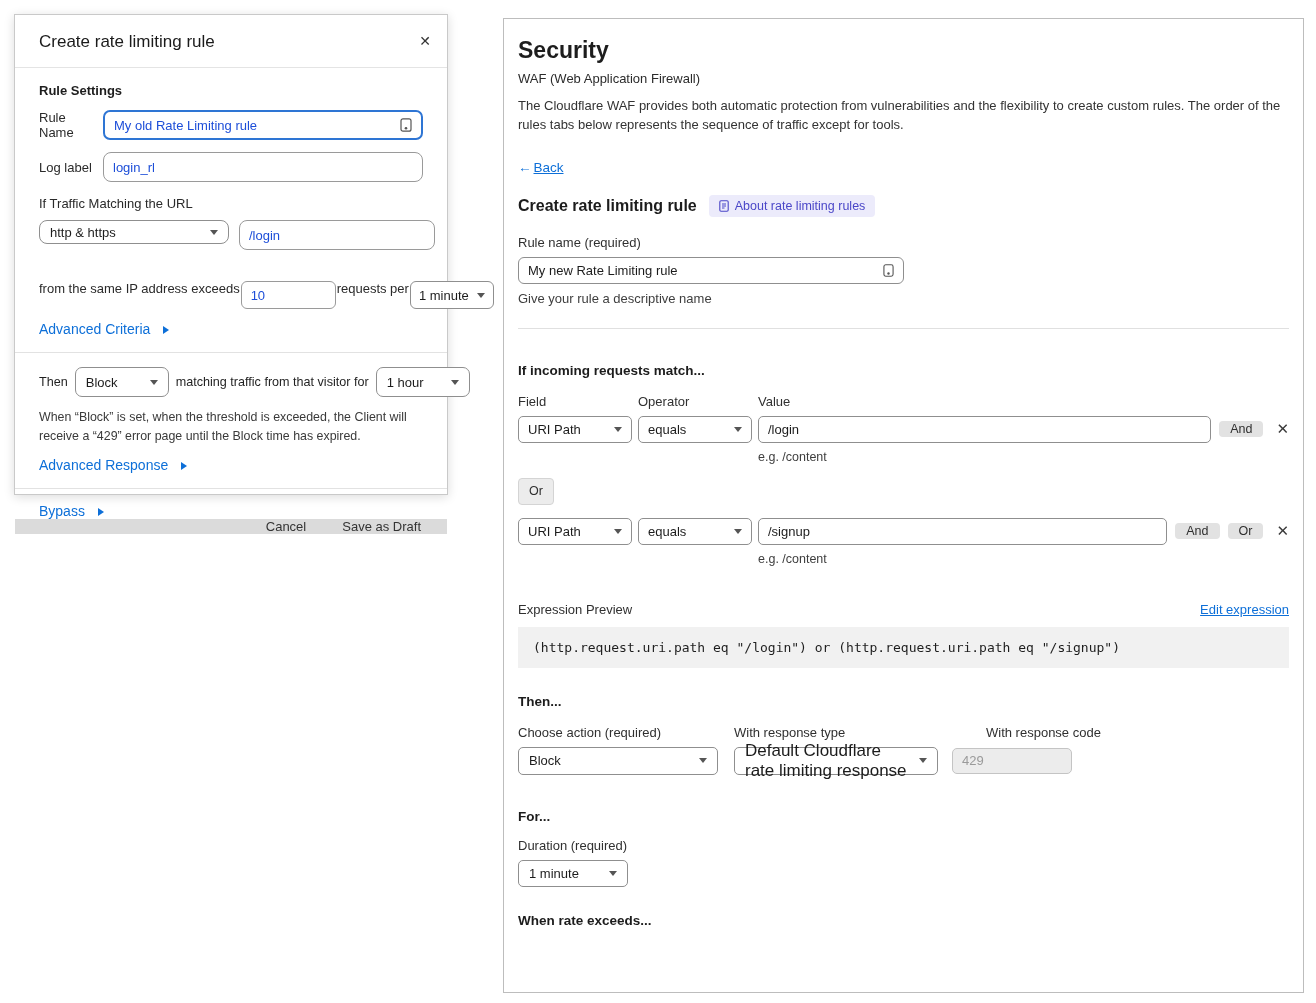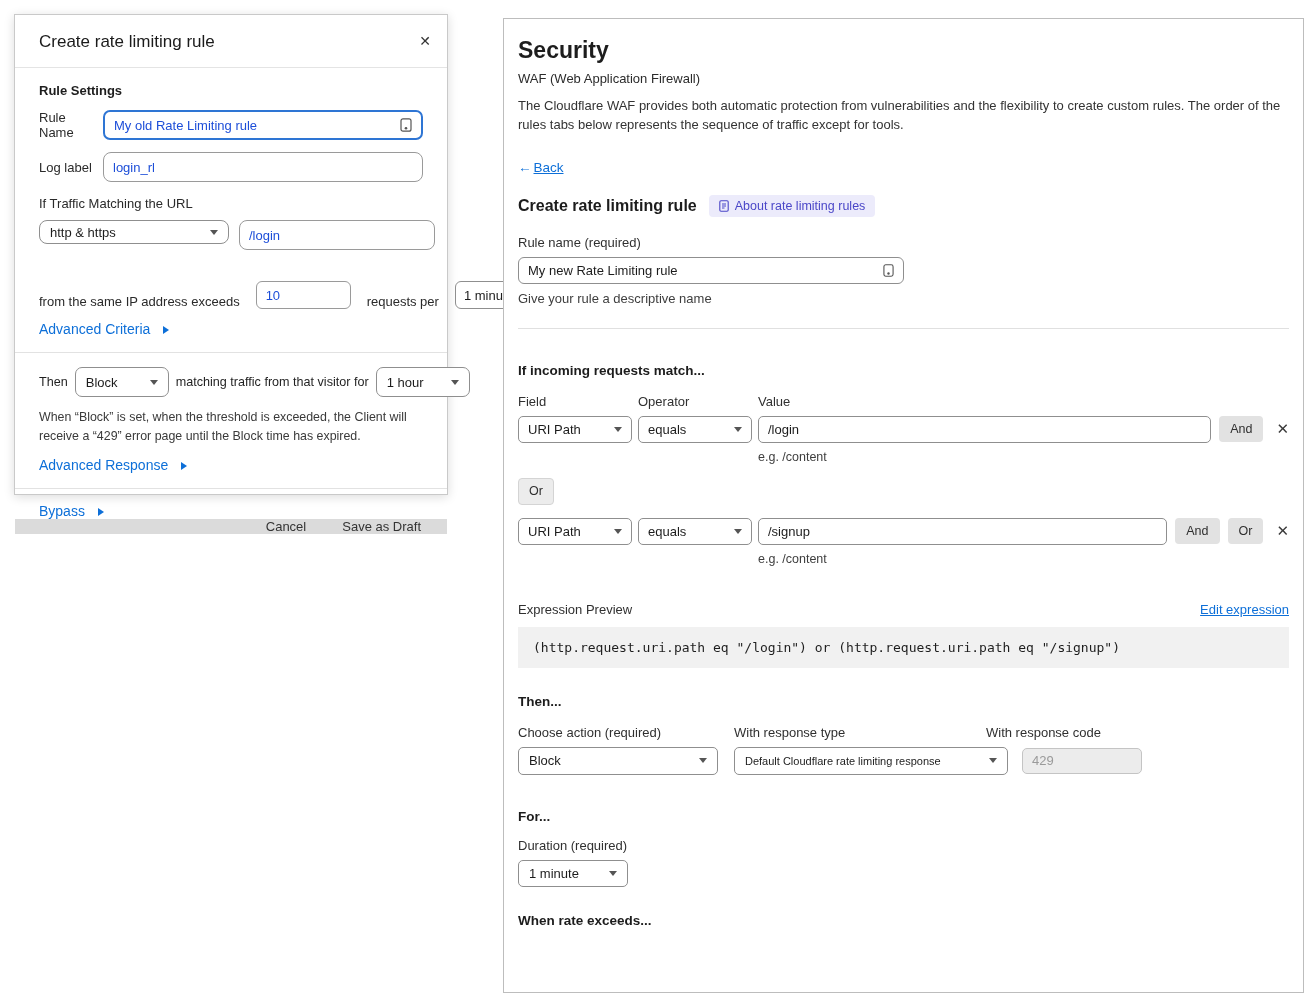--- a/index.html
+++ b/index.html
@@ -36,21 +36,21 @@
   .focus{border:2px solid #2e75d4;border-radius:7px;}
   .autofill{flex:none;margin-left:6px;}
   .dheading{font-size:13px;color:#2a2a2a;margin:14px 0 9px;}
   .sel{display:flex;align-items:center;justify-content:space-between;
     border:1px solid #8f8f8f;border-radius:8px;height:24px;padding:0 10px;
     font-size:13px;background:#fff;color:#1c1c1c;cursor:pointer;}
   .caret{width:0;height:0;border-left:4px solid transparent;border-right:4px solid transparent;
     border-top:5px solid #555;margin-left:8px;flex:none;}
   .schemerow{display:flex;gap:10px;margin-bottom:13px;}
   .sel-scheme{width:190px;flex:none;}
-  .threshrow{display:flex;align-items:flex-end;gap:16px;font-size:13px;color:#2a2a2a;
+  .threshrow{display:flex;align-items:flex-start;gap:1px;font-size:13px;color:#2a2a2a;
     margin-bottom:12px;white-space:nowrap;margin-top:31px;}
   .ibox.small{height:28px;border-radius:6px;width:95px;}
   .sel.small{height:28px;border-radius:6px;width:88px;padding:0 8px;}
   .linkrow{display:flex;align-items:center;gap:13px;font-size:14px;color:var(--link);
     cursor:pointer;margin:4px 0 0;}
   .tri{width:0;height:0;border-top:4.5px solid transparent;border-bottom:4.5px solid transparent;
     border-left:6px solid var(--link);margin-top:1px;}
   .ddiv{border:none;border-top:1px solid #e2e2e2;margin:15px -24px 14px;}
   .thenrow{display:flex;align-items:center;gap:7px;font-size:12.6px;color:#1f1f1f;white-space:nowrap;}
   .sel.then{height:30px;width:94px;border-radius:7px;flex:none;}
@@ -85,37 +85,37 @@
   .helper{font-size:13px;color:#3e3e3e;margin-top:7px;}
   .pdiv{border:none;border-top:1px solid #e0e0e0;margin:22px 0 0;}
   .sec{font-size:13.5px;font-weight:bold;color:#1c1c1c;margin:0;}
   .collabels{display:flex;font-size:13px;color:#303030;margin:16px 0 7px;}
   .collabels .c1{width:120px;}
   .collabels .c2{width:120px;}
   .crow{display:flex;align-items:center;}
   .sel.cond{height:27px;width:114px;border-radius:5px;margin-right:6px;flex:none;padding:0 9px;}
   .pibox.val1{width:455px;border-radius:5px;margin-right:0;}
   .pibox.val2{width:415px;border-radius:5px;}
-  .gbtn{background:#e2e2e2;border:none;border-radius:4px;height:26px;padding:0 11px;
+  .gbtn{background:#e2e2e2;border:none;border-radius:4px;height:16px;padding:0 11px;
     font:12.5px "Liberation Sans",sans-serif;color:#2f2f2f;cursor:pointer;margin-left:8px;}
   .xicon{margin-left:13px;font-size:15px;color:#3a3a3a;cursor:pointer;font-weight:300;}
   .hint{font-size:12.5px;color:#3e3e3e;margin:7px 0 0 240px;}
   .orconn{margin:14px 0 13px;background:#ececec;border:1px solid #d4d4d4;border-radius:4px;
     height:27px;padding:0 10px;font:12.5px "Liberation Sans",sans-serif;color:#2f2f2f;cursor:pointer;margin-left:0;}
   .exprow{display:flex;justify-content:space-between;align-items:flex-end;margin-top:36px;}
   .exprow .elabel{font-size:13px;color:#303030;}
   .editlink{font-size:13px;color:var(--link);text-decoration:underline;cursor:pointer;}
   .codeblock{margin-top:10px;background:#f1f1f1;padding:13px 15px;
     font:13px "DejaVu Sans Mono",monospace;color:#1e1e1e;white-space:nowrap;}
   .labels3{display:flex;font-size:13px;color:#303030;margin:16px 0 7px;}
   .labels3 .l1{width:216px;}
   .labels3 .l2{width:252px;}
   .ctrl3{display:flex;align-items:center;}
   .sel.act{height:28px;width:200px;border-radius:5px;margin-right:16px;}
-  .sel.resp{height:28px;width:274px;border-radius:5px;margin-right:14px;font-size:11px;}
+  .sel.resp{height:28px;width:204px;border-radius:5px;margin-right:14px;font-size:17px;}
   .dis-input{display:flex;align-items:center;height:26px;width:120px;border:1px solid #c4c4c4;
     border-radius:5px;background:#ececec;color:#9a9a9a;font-size:13px;padding:0 9px;}
   .sel.w110{height:27px;width:110px;border-radius:5px;}
   .mt34{margin-top:34px;}
   .mt26{margin-top:26px;}
 </style>
 </head>
 <body>
 
 <div class="dialog">

